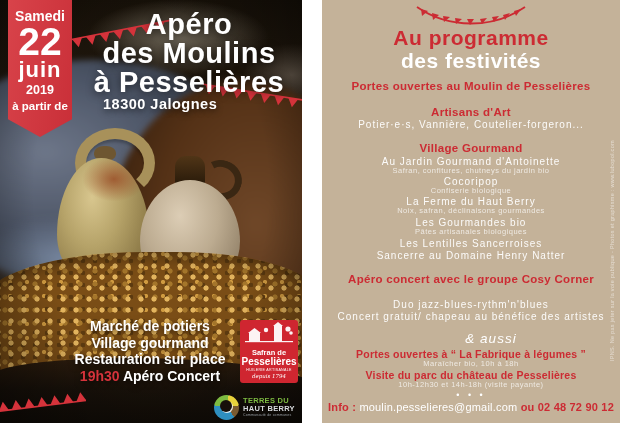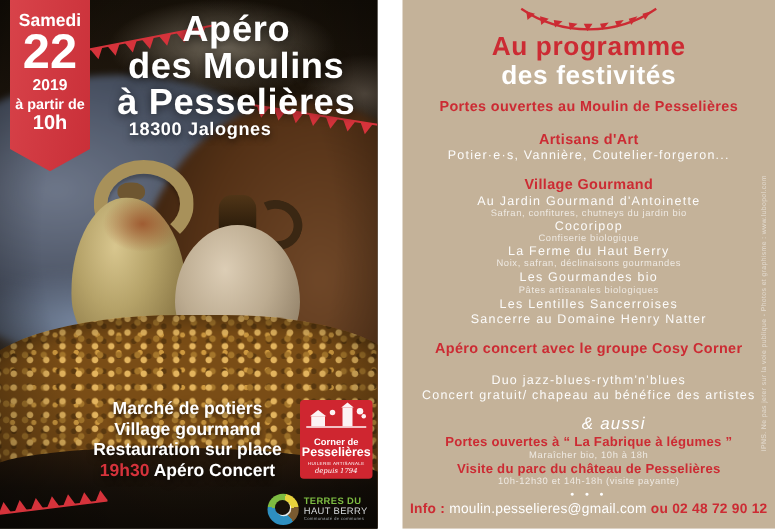--- a/index.html
+++ b/index.html
@@ -79,21 +79,21 @@
   .lm-l2{font-size:10px;font-weight:bold;line-height:1.05;}
   .lm-sub{font-size:3.6px;letter-spacing:.3px;margin-top:1px;}
   .lm-since{font-size:5.5px;font-style:italic;font-family:"DejaVu Serif",serif;margin-top:1px;}
   
   .logo-terres{position:absolute;left:214px;top:393px;width:88px;height:28px;display:flex;align-items:center;gap:4px;z-index:6;}
   .lt-icon{width:25px;height:25px;border-radius:50%;position:relative;flex:0 0 auto;
     background:conic-gradient(from 210deg,#2e8fc0 0 70deg,#7dbb42 70deg 160deg,#e8d23c 160deg 230deg,#7a5a30 230deg 290deg,#2e8fc0 290deg 360deg);}
   .lt-icon:after{content:"";position:absolute;left:6px;top:5px;width:12px;height:12px;border-radius:50%;
     background:#17100a;box-shadow:1px 1px 0 rgba(255,255,255,.85);}
   .lt-l1{font-size:7.5px;font-weight:bold;color:#7dbb42;line-height:1.1;letter-spacing:.3px;}
-  .lt-l2{font-size:7.5px;font-weight:normal;color:#d8dbde;line-height:1.1;letter-spacing:.3px;}
+  .lt-l2{font-size:7.5px;font-weight:bold;color:#d8dbde;line-height:1.1;letter-spacing:.3px;}
   .lt-sub{font-size:3.5px;color:#9aa0a6;letter-spacing:.2px;}
   
   .panel-right{position:absolute;left:322px;top:0;width:298px;height:423px;background:#c4b299;}
   .rline{position:absolute;left:0;width:100%;text-align:center;line-height:1.12;}
   .rp-h1{font-size:21px;font-weight:bold;color:#cc2b33;letter-spacing:.5px;}
   .rp-h2{font-size:21px;font-weight:bold;color:#ffffff;letter-spacing:.5px;}
   .rp-intro,.rp-sec{font-size:11.5px;font-weight:bold;color:#cc2b33;letter-spacing:.3px;}
   .rp-item{font-size:10px;color:rgba(255,255,255,.95);letter-spacing:1px;}
   .rp-det{font-size:7.5px;color:rgba(255,255,255,.72);letter-spacing:.5px;}
   .rp-aussi{font-size:13.5px;color:#ffffff;font-style:italic;letter-spacing:1px;margin-left:20px;}
@@ -121,23 +121,23 @@
   <div class="jugB-neck"></div>
   <div class="jugB-handle"></div>
   <div class="jugB"></div>
   <div class="walnuts"></div>
   <div class="front-stone"></div>
   <div class="vignette"></div>
 
   <div class="ribbon">
     <div class="rb-day">Samedi</div>
     <div class="rb-num">22</div>
+    <div class="rb-month">juin</div>
     <div class="rb-year">2019</div>
     <div class="rb-from">à partir de</div>
-    <div class="rb-time">10h</div>
   </div>
 
   <svg class="garland" style="left:70px;top:18px;" width="102" height="32">
     <g transform="rotate(-11 51 16)" fill="#d5333b" stroke="none">
       <line x1="0" y1="12" x2="102" y2="12" stroke="#d5333b" stroke-width="1.6"></line>
       <polygon points="2,12 12,12 7,21"></polygon>
         <polygon points="16,12 26,12 21,21"></polygon>
       <polygon points="30,12 40,12 35,21"></polygon>
         <polygon points="44,12 54,12 49,21"></polygon>
       <polygon points="58,12 68,12 63,21"></polygon>
@@ -193,21 +193,21 @@
         <rect x="8" y="13" width="11" height="8"></rect>
           <polygon points="7,13 20,13 13.5,8"></polygon>
         <rect x="33" y="6" width="8" height="15"></rect>
           <polygon points="32,6 42,6 37,2"></polygon>
         <circle cx="25" cy="10" r="2.2"></circle>
           <circle cx="47" cy="9" r="2.6"></circle>
           <circle cx="50" cy="13" r="1.8"></circle>
         <rect x="4" y="21" width="48" height="1.2"></rect>
       </g>
     </svg>
-    <div class="lm-l1">Corner de</div>
+    <div class="lm-l1">Safran de</div>
     <div class="lm-l2">Pesselières</div>
     <div class="lm-sub">HUILERIE ARTISANALE</div>
     <div class="lm-since">depuis 1794</div>
   </div>
 
   <div class="logo-terres">
     <div class="lt-icon"></div>
     <div>
       <div class="lt-l1">TERRES DU</div>
       <div class="lt-l2">HAUT BERRY</div>

